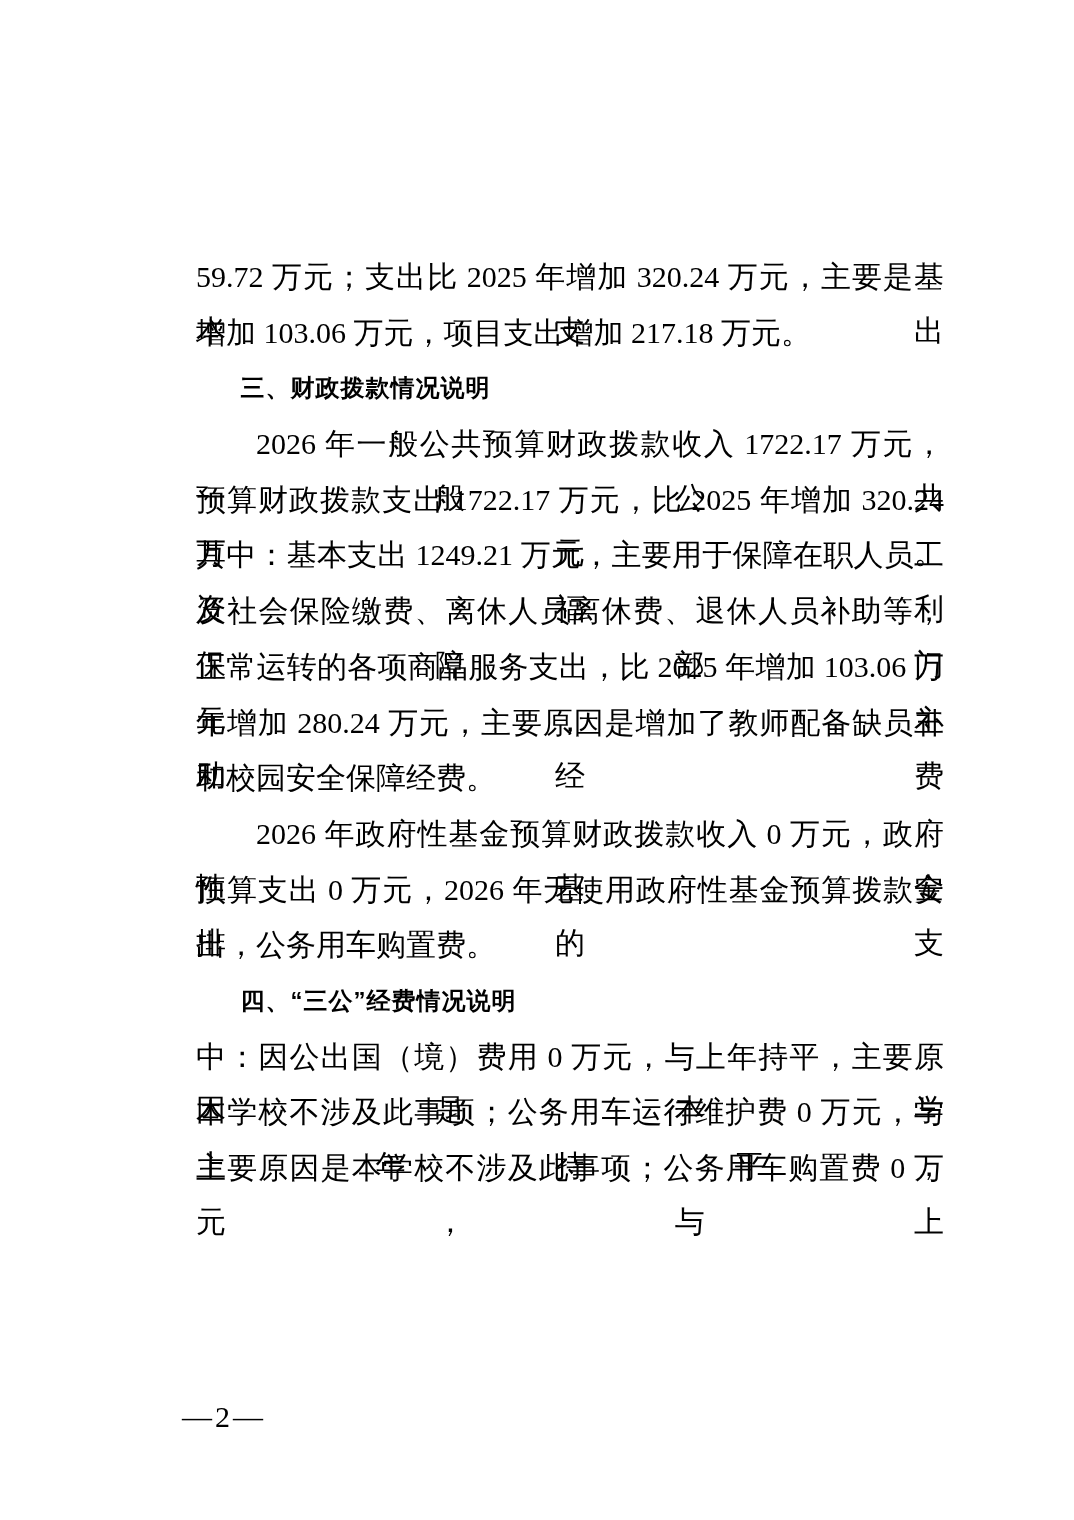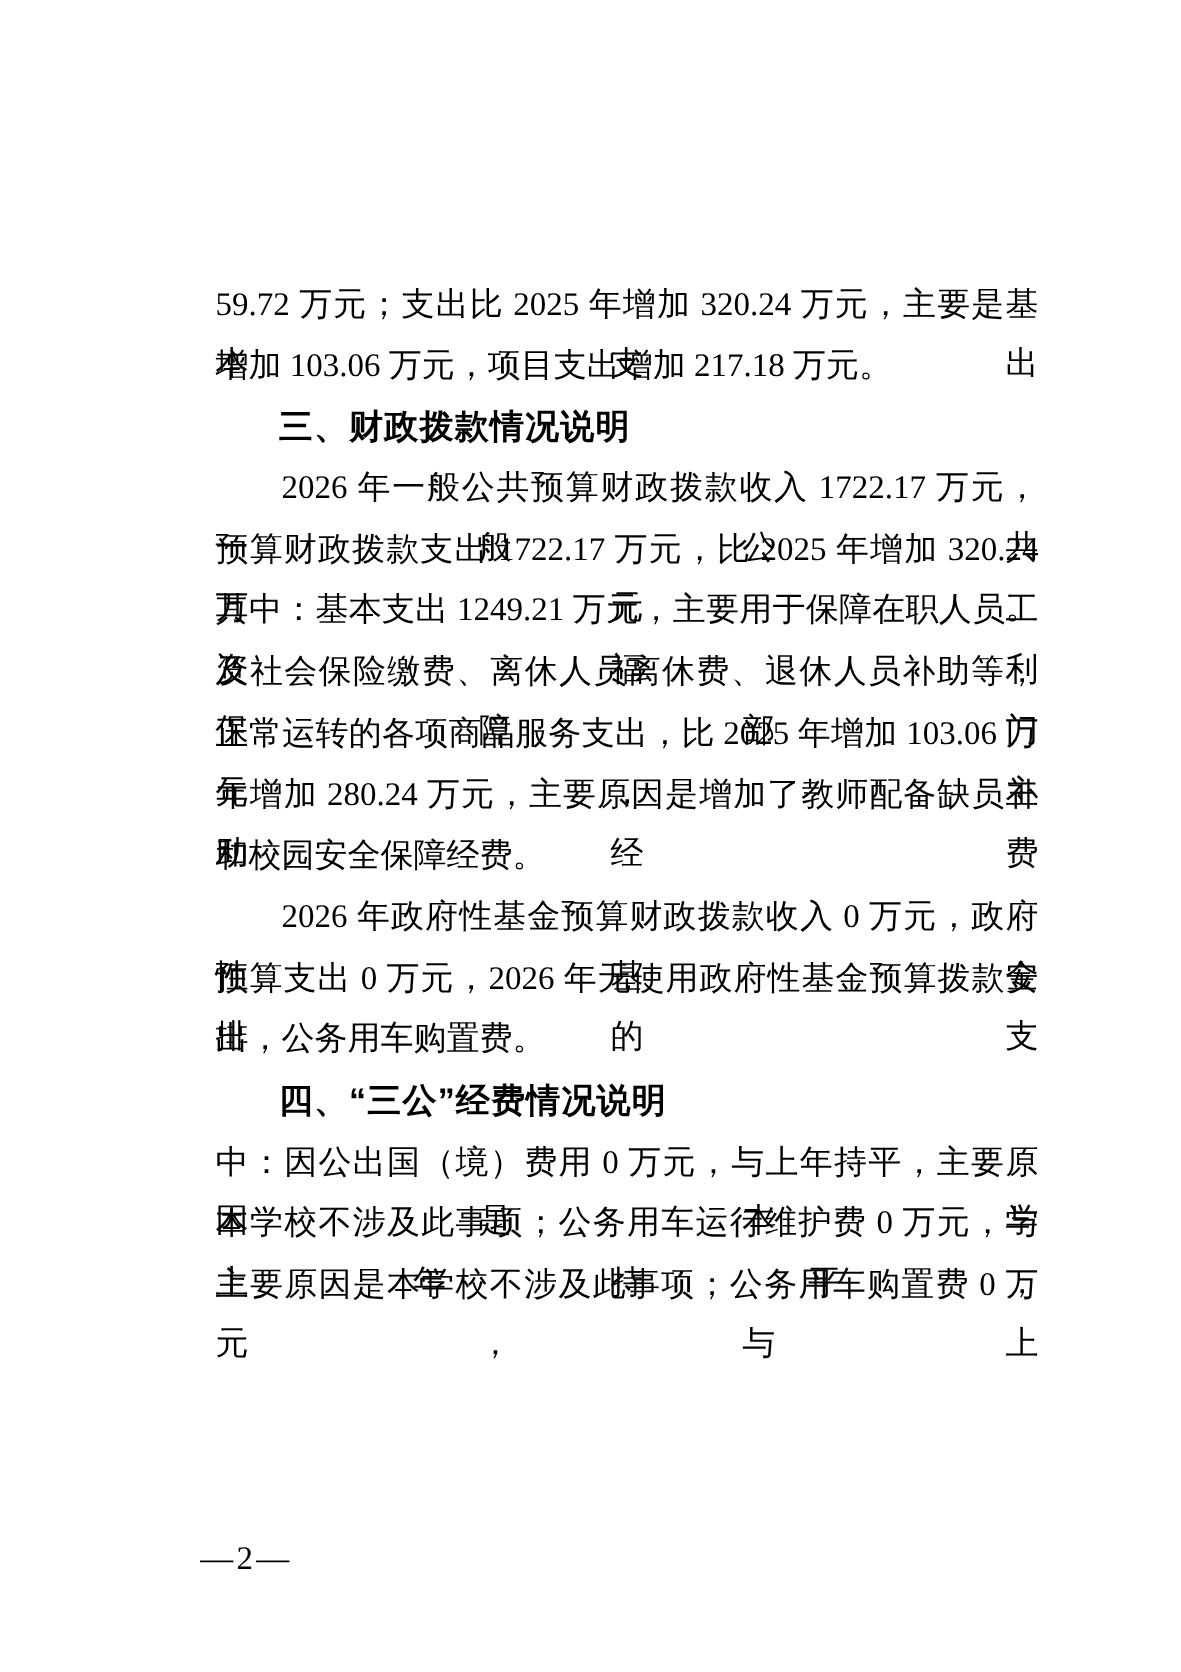--- a/index.html
+++ b/index.html
@@ -31,21 +31,21 @@
     white-space: normal;
     text-align: justify;
     text-align-last: justify;
   }
   .line.ind {
     text-indent: 2em;
   }
   .line.heading {
     font-family: "Liberation Sans", "DejaVu Sans", sans-serif;
     font-weight: 700;
-    font-size: 31px;
+    font-size: 24px;
     text-indent: 1.85em;
     letter-spacing: 1px;
   }
   .footer {
     position: absolute;
     left: 140px;
     top: 1348px;
     height: 53.7px;
     line-height: 53.7px;
     font-size: 30px;

